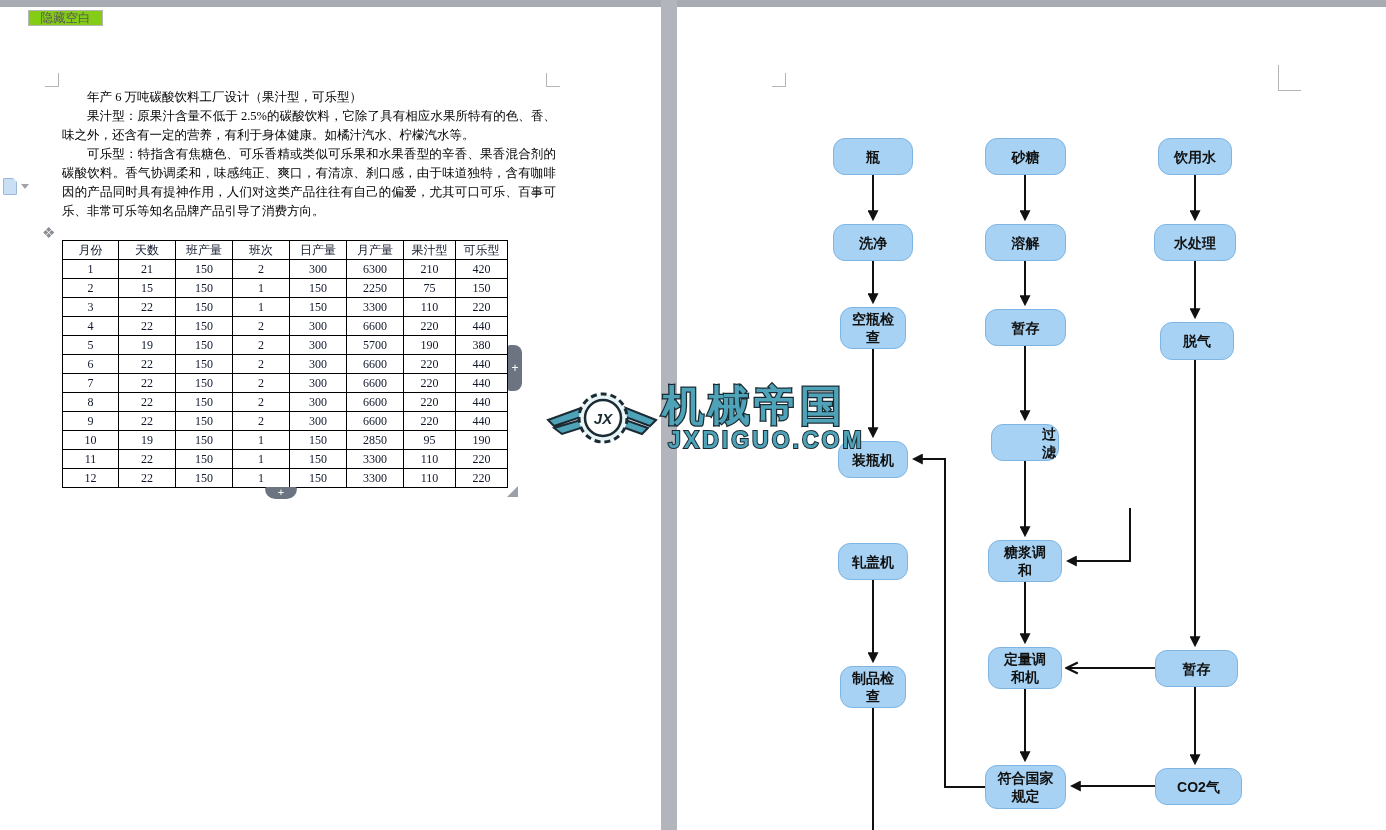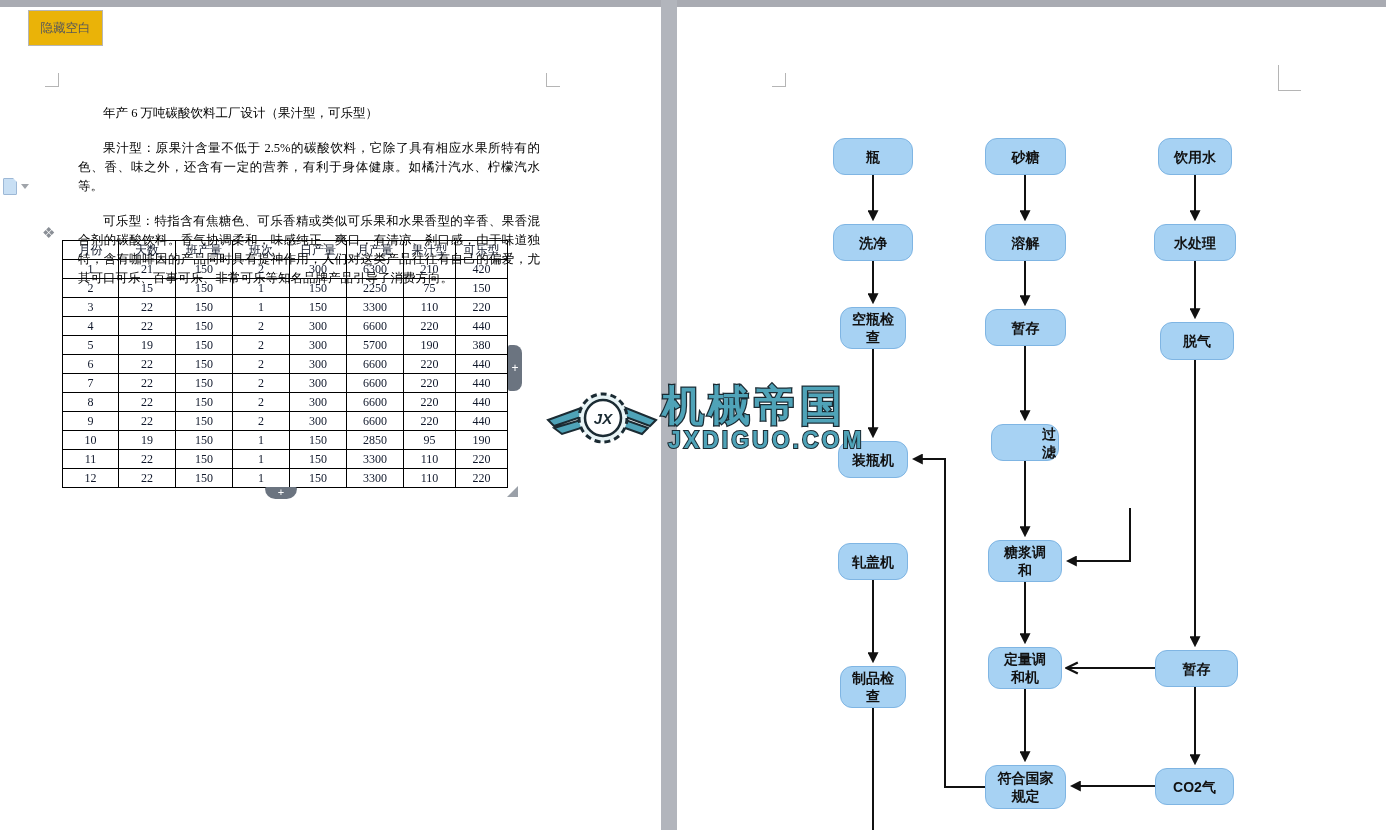--- a/index.html
+++ b/index.html
@@ -1,38 +1,38 @@
 <!DOCTYPE html>
 <html><head>
 <meta charset="utf-8">
 <style>
   html,body{margin:0;padding:0;background:#fff;}
   .canvas{position:relative;width:1386px;height:830px;background:#fff;overflow:hidden;
           font-family:"Liberation Sans","DejaVu Sans",sans-serif;}
   
   .topbar{position:absolute;left:0;top:0;width:1386px;height:7px;background:#a9abb2;}
   .page-divider{position:absolute;left:661px;top:0;width:16px;height:830px;background:#b2b5bc;}
-  .btn-hide-blank{position:absolute;left:28px;top:10px;width:75px;height:36px;background:#eab308;
+  .btn-hide-blank{position:absolute;left:28px;top:10px;width:75px;height:16px;background:#84cc16;
           border:1px solid #b6b6b6;color:#595959;font-size:12.5px;display:flex;align-items:center;
           justify-content:center;cursor:pointer;box-sizing:border-box;}
   .corner{position:absolute;width:13px;height:13px;}
   .corner.tl{border-right:1px solid #b5b5b5;border-bottom:1px solid #b5b5b5;}
   .corner.tr{border-left:1px solid #b5b5b5;border-bottom:1px solid #b5b5b5;}
   
   .margin-icon{position:absolute;left:3px;top:178px;width:30px;height:18px;}
   .doc-glyph{position:absolute;left:0;top:0;width:12px;height:15px;background:#c8dff4;
           border:1px solid #9db8d6;border-radius:1px;}
   .doc-glyph:after{content:"";position:absolute;right:-1px;top:-1px;width:0;height:0;
           border-left:4px solid transparent;border-top:4px solid #fff;}
   .doc-caret{position:absolute;left:18px;top:6px;width:0;height:0;
           border-left:4px solid transparent;border-right:4px solid transparent;border-top:5px solid #a0a4aa;}
   
   .doc-text{position:absolute;left:62px;top:88px;width:494px;
           font-family:"Liberation Serif","DejaVu Serif",serif;font-size:12.5px;line-height:19px;color:#000;}
-  .doc-text p{margin:16px;text-align:justify;text-indent:2em;}
+  .doc-text p{margin:0;text-align:justify;text-indent:2em;}
   .doc-para-bottom{position:absolute;left:62px;top:508px;width:494px;
           font-family:"Liberation Serif","DejaVu Serif",serif;font-size:12.5px;line-height:19px;color:#000;
           text-align:justify;text-indent:2em;margin:0;}
   
   .table-handle{position:absolute;left:42px;top:224px;color:#8a8f96;font-size:15px;
           font-family:"DejaVu Sans",sans-serif;cursor:move;}
   table.prod{position:absolute;left:62px;top:240px;border-collapse:collapse;
           font-family:"Liberation Serif","DejaVu Serif",serif;font-size:12px;color:#0f172a;table-layout:fixed;}
   table.prod th,table.prod td{border:1px solid #000;text-align:center;padding:0;height:18px;
           font-weight:normal;overflow:hidden;white-space:nowrap;}
@@ -289,15 +289,15 @@
   <div class="fnode" style="left:985px;top:309px;width:81px;height:37px;">暂存</div>
   <div class="fnode" style="left:1160px;top:322px;width:74px;height:38px;">脱气</div>
   <div class="fnode" style="left:838px;top:441px;width:70px;height:37px;">装瓶机</div>
   <div class="fnode" style="left:991px;top:424px;width:68px;height:37px;padding-left:48px;">过滤</div>
   <div class="fnode" style="left:838px;top:543px;width:70px;height:37px;">轧盖机</div>
   <div class="fnode" style="left:988px;top:540px;width:74px;height:42px;padding:16px 14px;">糖浆调和</div>
   <div class="fnode" style="left:840px;top:666px;width:66px;height:42px;padding:0 11px;">制品检查</div>
   <div class="fnode" style="left:988px;top:647px;width:74px;height:42px;padding:0 14px;">定量调和机</div>
   <div class="fnode" style="left:1155px;top:650px;width:83px;height:37px;">暂存</div>
   <div class="fnode" style="left:985px;top:765px;width:81px;height:44px;padding:0 10px;">符合国家规定</div>
-  <div class="fnode" style="left:1155px;top:768px;width:79px;height:37px;">CO2气</div>
+  <div class="fnode" style="left:1155px;top:768px;width:87px;height:37px;">CO2气</div>
 
 </div>
 
 </body></html>

